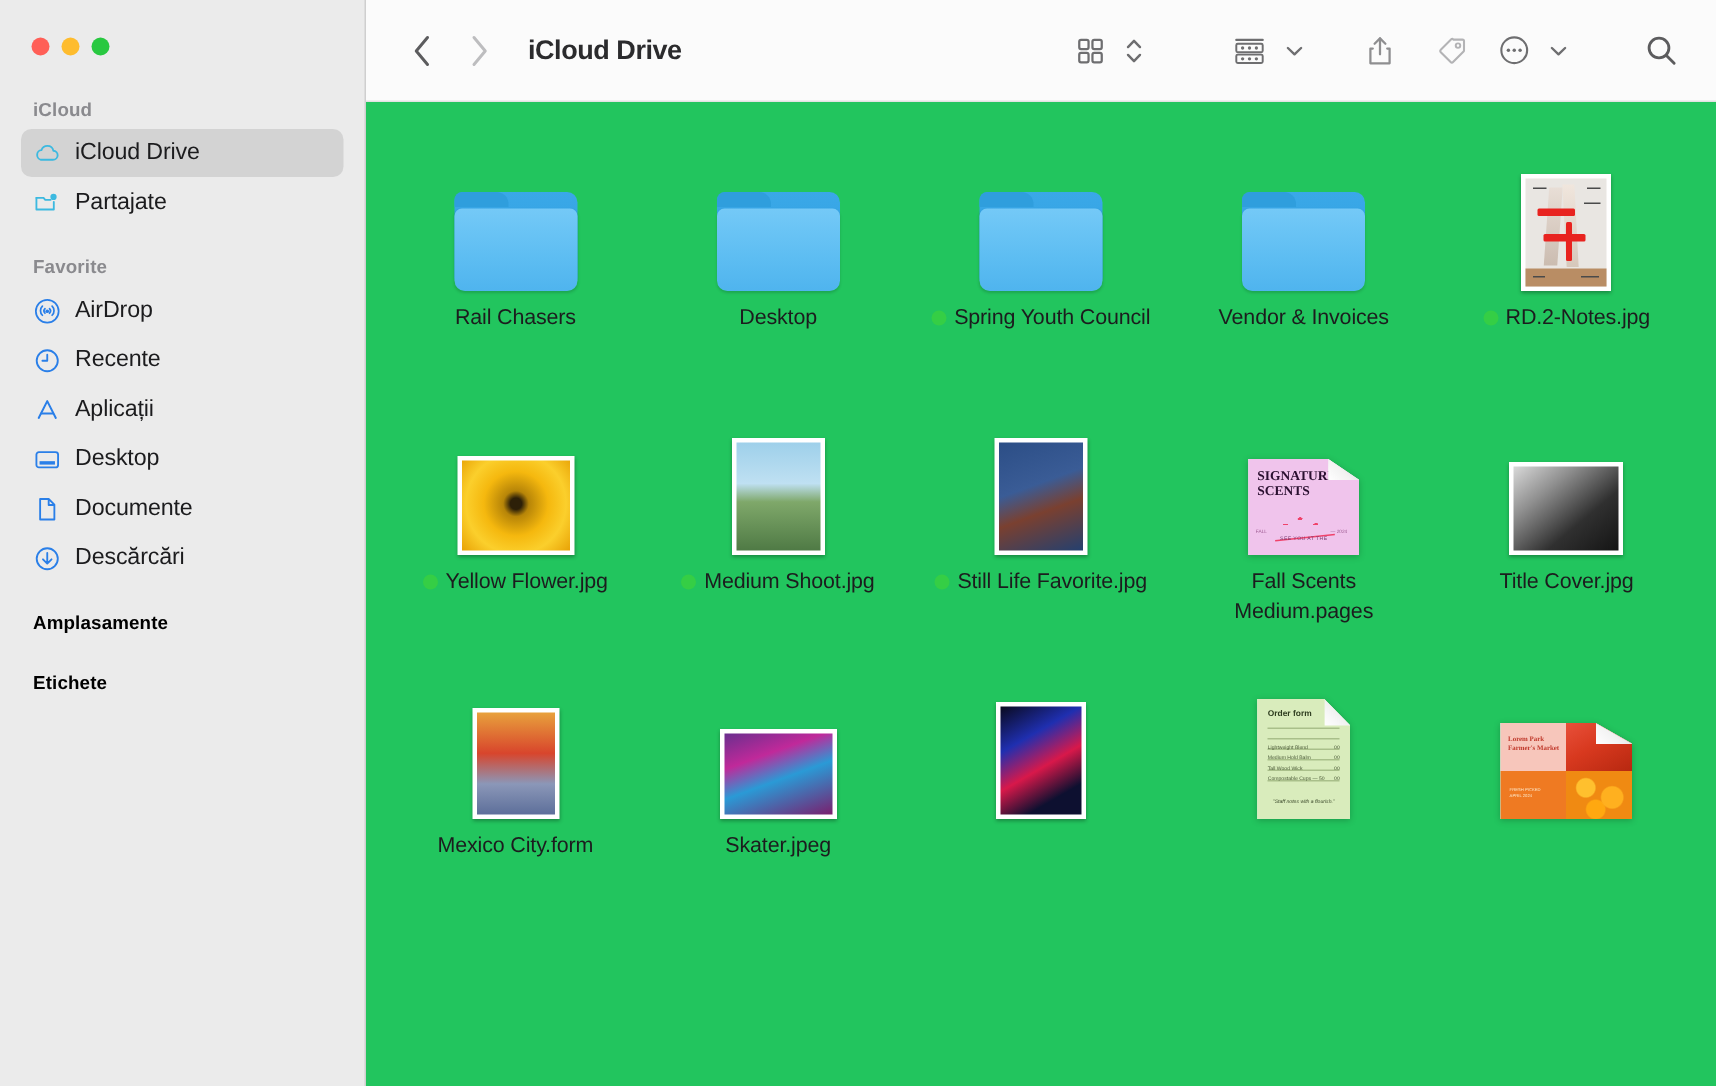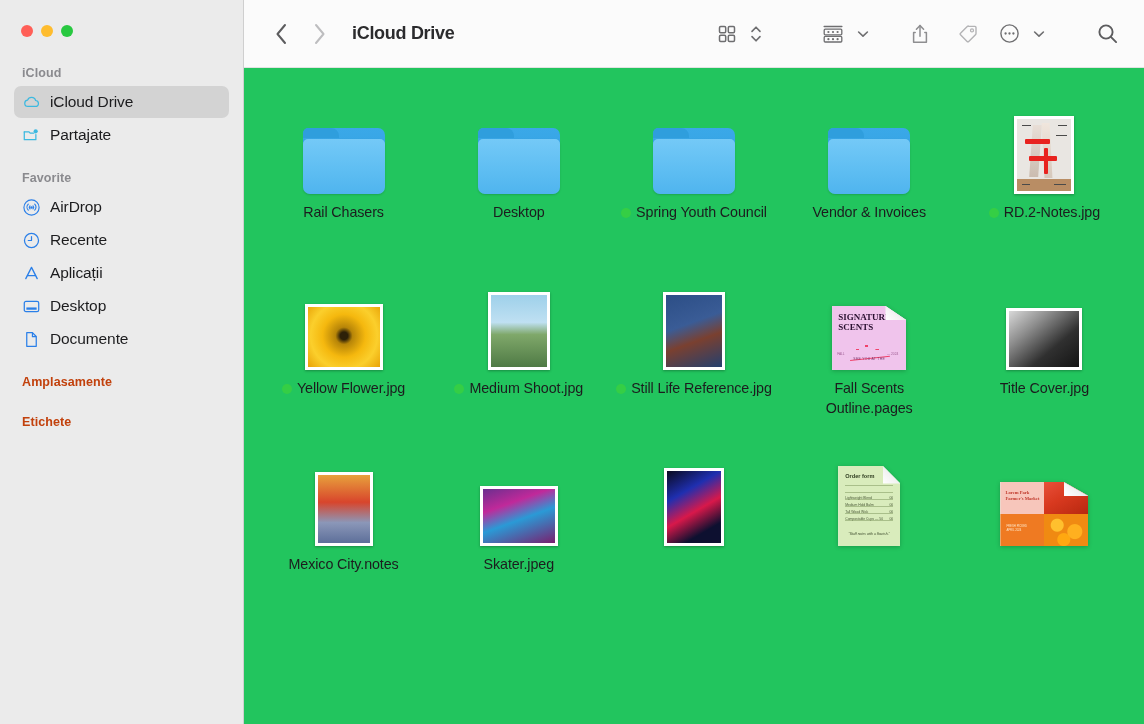--- a/index.html
+++ b/index.html
@@ -46,21 +46,21 @@
   .light.yellow { background: #febc2e; }
   .light.green  { background: #28c840; }
 
   .sb-section {
     font-size: 12.5px;
     color: #8a8a8e;
     font-weight: 600;
     padding: 4px 0 6px 22px;
     letter-spacing: 0.1px;
   }
-  .sb-section.muted { color: #c2410c; }
+  .sb-section.muted { color: #000000; }
   .sb-section.sp-top { margin-top: 16px; }
 
   .sb-item {
     display: flex;
     align-items: center;
     height: 32px;
     margin: 0 14px 1px 14px;
     padding-left: 8px;
     border-radius: 7px;
     gap: 9px;
@@ -397,20 +397,29 @@
     <div class="sb-item">
       <span class="sb-icon">
         <svg width="19" height="19" viewBox="0 0 20 20" fill="none">
           <path d="M5 2.8h6l4 4v10.4H5z" stroke="#2a7fe8" stroke-width="1.3" stroke-linejoin="round"></path>
           <path d="M11 2.8v4.2h4" stroke="#2a7fe8" stroke-width="1.3" stroke-linejoin="round"></path>
         </svg>
       </span>
       <span class="sb-label">Documente</span>
     </div>
 
+    <div class="sb-item">
+      <span class="sb-icon">
+        <svg width="19" height="19" viewBox="0 0 20 20" fill="none">
+          <circle cx="10" cy="10" r="7.4" stroke="#2a7fe8" stroke-width="1.3"></circle>
+          <path d="M10 6v7.2M7 10.4l3 3 3-3" stroke="#2a7fe8" stroke-width="1.3" stroke-linecap="round" stroke-linejoin="round"></path>
+        </svg>
+      </span>
+      <span class="sb-label">Descărcări</span>
+    </div>
 
     <div class="sb-section muted sp-top">Amplasamente</div>
     <div class="sb-section muted sp-top">Etichete</div>
   </aside>
 
   <section class="main">
 
     <div class="toolbar">
       <div class="tb-left">
         <div class="nav-btn">
@@ -606,57 +615,57 @@
           </div>
           <div class="namebox"><span class="tagdot"></span><span>Medium Shoot.jpg</span></div>
         </div>
 
         <div class="cell">
           <div class="thumb-wrap">
             <div class="photo">
                 <div class="inner g-still" style="width:56px;height:72px"></div>
               </div>
           </div>
-          <div class="namebox"><span class="tagdot"></span><span>Still Life Reference.jpg</span></div>
+          <div class="namebox"><span class="tagdot"></span><span>Still Life Favorite.jpg</span></div>
         </div>
 
         <div class="cell">
           <div class="thumb-wrap">
             <div class="doc" style="width:74px;height:64px">
               <div class="sheet">
                 <div class="sheet-inner pg-pink">
                   <div class="hd"><span>SIGNATURE</span><br><span>SCENTS</span></div>
                   <div class="script"></div>
                   <div class="side l">FALL</div>
                   <div class="side r">— 2024</div>
                   <div class="ft">SEE YOU AT THE</div>
                 </div>
               </div>
               <div class="fold"></div>
             </div>
           </div>
-          <div class="namebox"><span>Fall Scents Outline.pages</span></div>
+          <div class="namebox"><span>Fall Scents Medium.pages</span></div>
         </div>
 
         <div class="cell">
           <div class="thumb-wrap">
             <div class="photo">
                 <div class="inner g-title" style="width:70px;height:56px"></div>
               </div>
           </div>
           <div class="namebox"><span>Title Cover.jpg</span></div>
         </div>
 
         <div class="cell">
           <div class="thumb-wrap">
             <div class="photo">
                 <div class="inner g-mex" style="width:52px;height:68px"></div>
               </div>
           </div>
-          <div class="namebox"><span>Mexico City.notes</span></div>
+          <div class="namebox"><span>Mexico City.form</span></div>
         </div>
 
 
 
         <div class="cell">
           <div class="thumb-wrap">
             <div class="photo">
                 <div class="inner g-skater" style="width:72px;height:54px"></div>
               </div>
           </div>

